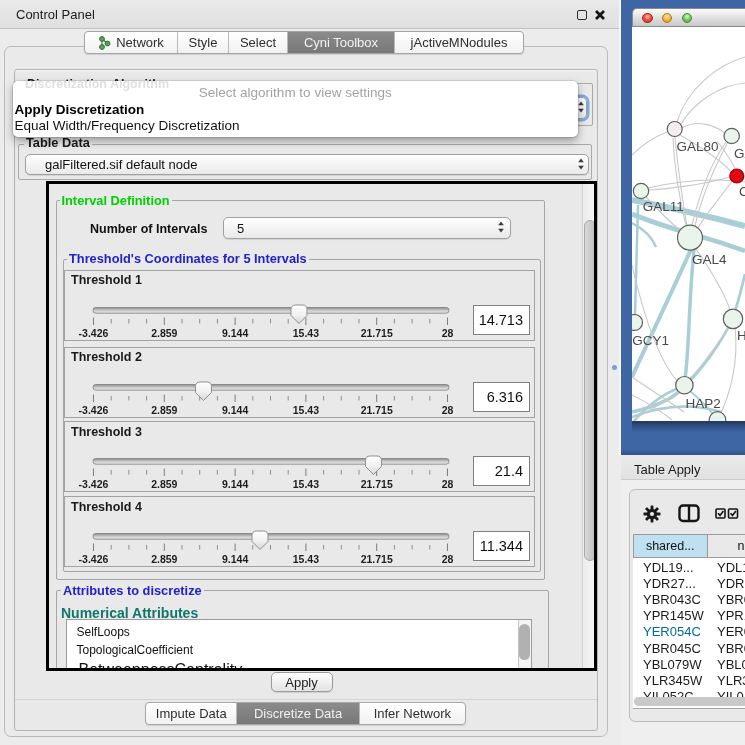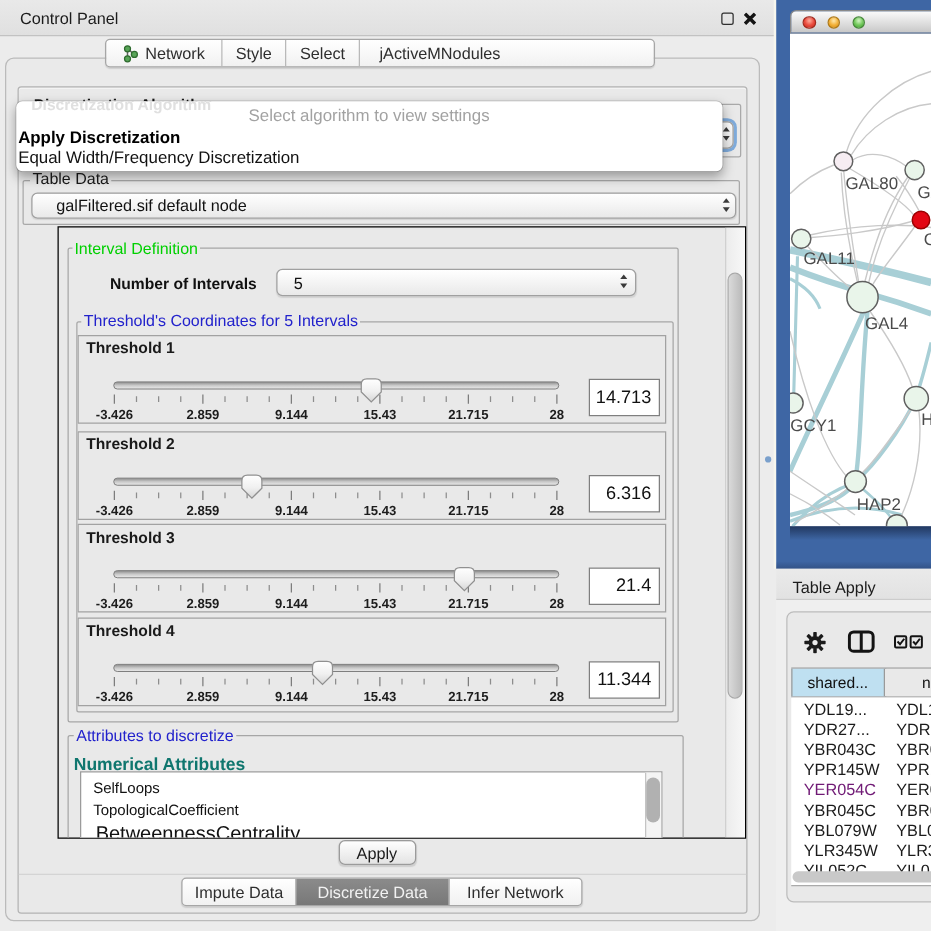--- a/index.html
+++ b/index.html
@@ -6,58 +6,59 @@
 body{background:#ececec;font-family:"Liberation Sans",sans-serif;position:relative;overflow:hidden}
 .abs{position:absolute}
 .tbox{position:absolute;width:471px;height:71px;border:1px solid #a2a2a2;background:#e9e9e9}
 .tboxtitle{position:absolute;left:6px;top:2.5px;font-size:12.5px;font-weight:bold;color:#1a1a1a}
 .tfield{position:absolute;left:408px;top:34px;width:57px;height:30px;background:#fff;border:1px solid #7f7f7f;font-size:14.5px;color:#111;text-align:right;padding-right:6px;line-height:28px}
 .seg{position:absolute;display:flex;height:23px;border:1px solid #a6a6a6;border-radius:4px;background:linear-gradient(#ffffff,#f1f1f1);box-shadow:0 1px 1px rgba(0,0,0,0.12);overflow:hidden}
 .seg div{display:flex;align-items:center;justify-content:center;font-size:13px;color:#2e2e2e;border-right:1px solid #b9b9b9;height:100%}
 .seg div:last-child{border-right:none}
 .seg .sel{background:linear-gradient(#8b8b8b,#787878);color:#f2f2f2}
 .gbox{position:absolute;border:1px solid #a9a9a9;border-radius:2px}
-.gtitle{position:absolute;font-size:12.8px;font-weight:normal;background:#e9e9e9;padding:0 2px;line-height:13px;white-space:nowrap}
+.gtitle{position:absolute;font-size:12.8px;font-weight:bold;background:#e9e9e9;padding:0 2px;line-height:13px;white-space:nowrap}
 .combo{position:absolute;background:linear-gradient(#ffffff,#e9e9e9);border:1px solid #a0a0a0;border-radius:5px;font-size:13px;color:#111;box-shadow:0 1px 1px rgba(0,0,0,0.1)}
 </style></head>
 <body>
 <div class="abs" style="left:0;top:0;width:621px;height:29px;background:linear-gradient(#e9e9e9,#e0e0e0);border-bottom:1px solid #c2c2c2"></div>
 <div class="abs" style="left:16px;top:7px;font-size:13px;color:#1c1c1c">Control Panel</div>
 <div class="abs" style="left:577px;top:10px;width:9.5px;height:10px;border:1.8px solid #2e2e2e;border-radius:2px"></div>
 <svg class="abs" style="left:595px;top:10px" width="10" height="10">
     <path d="M1,1 L9,9 M9,1 L1,9" stroke="#141414" stroke-width="2.7"></path>
   </svg>
 <div class="abs" style="left:4px;top:46px;width:604px;height:691px;background:#eaeaea;border:1px solid #bbbbbb;border-radius:7px"></div>
 <div class="abs" style="left:14px;top:69px;width:584px;height:662px;background:#e9e9e9;border:1px solid #b3b3b3;border-radius:3px;box-shadow:inset 0 1px 0 #f6f6f6"></div>
 <div class="seg" style="left:84px;top:31px;width:440px">
 <div style="width:93px"><svg width="13" height="16" style="margin-right:5px">
         <path d="M4,5 V11 M5,4.5 L8.5,8" stroke="#666" stroke-width="1.2" fill="none"></path>
         <circle cx="4" cy="4" r="2.4" fill="#57a457" stroke="#2f6b2f" stroke-width="1"></circle>
         <circle cx="4" cy="12" r="2.4" fill="#57a457" stroke="#2f6b2f" stroke-width="1"></circle>
         <circle cx="9.5" cy="8.5" r="2.4" fill="#57a457" stroke="#2f6b2f" stroke-width="1"></circle>
       </svg>Network</div>
 <div style="width:51px">Style</div>
 <div style="width:59px">Select</div>
+<div class="sel" style="width:107px">Cyni Toolbox</div>
 <div style="width:128px">jActiveMNodules</div>
 </div>
 <div class="gbox" style="left:20px;top:83px;width:573px;height:43px"></div>
 <div class="abs" style="left:25px;top:77px;font-size:12.5px;font-weight:bold;color:#1a1a1a;padding:0 2px">Discretization Algorithm</div>
 <div class="combo" style="left:430px;top:97px;width:157px;height:22px;box-shadow:0 0 0 2.5px rgba(100,155,215,0.8)"></div>
 <svg width="8" height="12" style="position:absolute;left:576.5px;top:101px">
     <path d="M4,0.5 L6.8,4.2 H1.2 Z" fill="#3a3a3a"></path>
     <path d="M4,11.5 L6.8,7.8 H1.2 Z" fill="#3a3a3a"></path>
   </svg>
 <div class="gbox" style="left:18px;top:144px;width:574px;height:36px"></div>
 <div class="gtitle" style="left:24px;top:136px;color:#1a1a1a">Table Data</div>
 <div class="combo" style="left:25px;top:154px;width:564px;height:21px;line-height:20px;padding-left:19px">galFiltered.sif default node</div>
 <svg width="8" height="12" style="position:absolute;left:577px;top:157.5px">
     <path d="M4,0.5 L6.8,4.2 H1.2 Z" fill="#3a3a3a"></path>
     <path d="M4,11.5 L6.8,7.8 H1.2 Z" fill="#3a3a3a"></path>
   </svg>
-<div class="abs" style="left:46px;top:181px;width:551px;height:490px;border:1px solid #000000;background:#e9e9e9;overflow:hidden">
+<div class="abs" style="left:46px;top:181px;width:551px;height:490px;border:3px solid #000000;background:#e9e9e9;overflow:hidden">
     <svg width="0" height="0" style="position:absolute">
       <defs>
 <linearGradient id="thumbg" x1="0" y1="0" x2="0" y2="1">
           <stop offset="0" stop-color="#ffffff"></stop>
           <stop offset="0.55" stop-color="#f0f0f0"></stop>
           <stop offset="1" stop-color="#d6d6d6"></stop>
         </linearGradient>
 <linearGradient id="trackg" x1="0" y1="0" x2="0" y2="1">
           <stop offset="0" stop-color="#8a8a8a"></stop>
           <stop offset="0.5" stop-color="#c9c9c9"></stop>
@@ -341,21 +342,21 @@
 </div>
 <div class="abs" style="left:633px;top:558px;width:112px;height:150px;background:#ffffff;overflow:hidden">
     <div style="position:absolute;left:10px;top:1.5px;font-size:13px;color:#1b1b1b">YDL19...</div>
     <div style="position:absolute;left:84px;top:1.5px;font-size:13px;color:#1b1b1b">YDL1</div>
     <div style="position:absolute;left:10px;top:17.7px;font-size:13px;color:#1b1b1b">YDR27...</div>
     <div style="position:absolute;left:84px;top:17.7px;font-size:13px;color:#1b1b1b">YDR2</div>
     <div style="position:absolute;left:10px;top:33.9px;font-size:13px;color:#1b1b1b">YBR043C</div>
     <div style="position:absolute;left:84px;top:33.9px;font-size:13px;color:#1b1b1b">YBR0</div>
     <div style="position:absolute;left:10px;top:50.099999999999994px;font-size:13px;color:#1b1b1b">YPR145W</div>
     <div style="position:absolute;left:84px;top:50.099999999999994px;font-size:13px;color:#1b1b1b">YPR1</div>
-    <div style="position:absolute;left:10px;top:66.3px;font-size:13px;color:#701a75">YER054C</div>
+    <div style="position:absolute;left:10px;top:66.3px;font-size:13px;color:#0369a1">YER054C</div>
     <div style="position:absolute;left:84px;top:66.3px;font-size:13px;color:#1b1b1b">YER0</div>
     <div style="position:absolute;left:10px;top:82.5px;font-size:13px;color:#1b1b1b">YBR045C</div>
     <div style="position:absolute;left:84px;top:82.5px;font-size:13px;color:#1b1b1b">YBR0</div>
     <div style="position:absolute;left:10px;top:98.69999999999999px;font-size:13px;color:#1b1b1b">YBL079W</div>
     <div style="position:absolute;left:84px;top:98.69999999999999px;font-size:13px;color:#1b1b1b">YBL0</div>
     <div style="position:absolute;left:10px;top:114.89999999999999px;font-size:13px;color:#1b1b1b">YLR345W</div>
     <div style="position:absolute;left:84px;top:114.89999999999999px;font-size:13px;color:#1b1b1b">YLR3</div>
     <div style="position:absolute;left:10px;top:131.1px;font-size:13px;color:#1b1b1b">YIL052C</div>
     <div style="position:absolute;left:84px;top:131.1px;font-size:13px;color:#1b1b1b">YIL0</div>
     <div style="position:absolute;left:1px;top:138.5px;width:120px;height:9px;background:#c9c9c9;border-radius:5px"></div>

